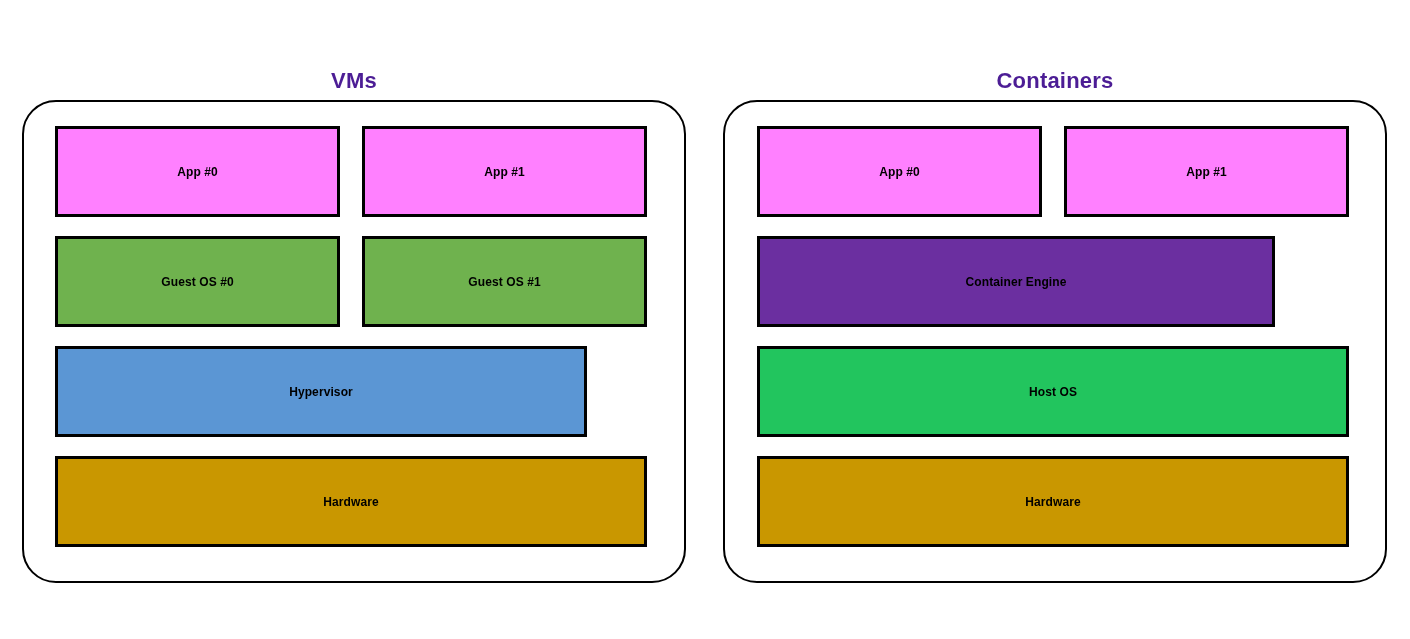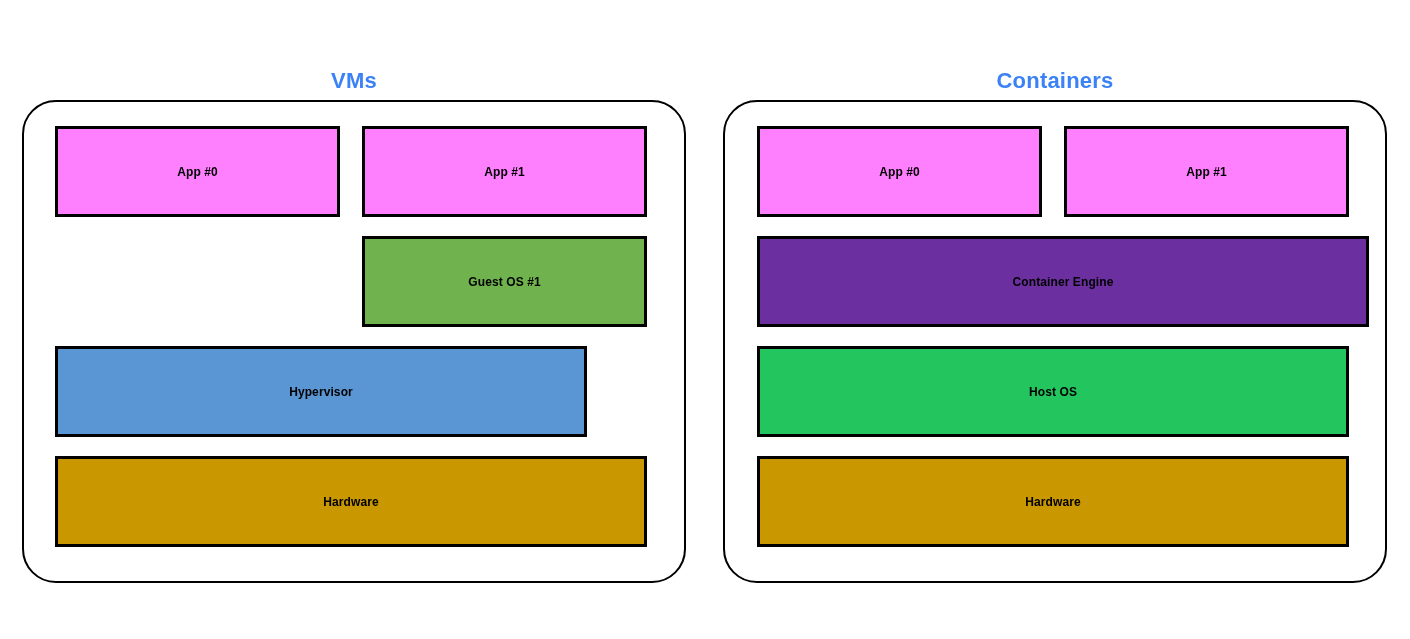--- a/index.html
+++ b/index.html
@@ -25,21 +25,21 @@
     box-sizing: border-box;
     border: 2px solid #000000;
     border-radius: 34px;
     background: #ffffff;
   }
   .panel-title {
     position: absolute;
     text-align: center;
     font-size: 22px;
     font-weight: bold;
-    color: #3b82f6;
+    color: #4c1d95;
     letter-spacing: 0.2px;
     line-height: 26px;
     white-space: nowrap;
     user-select: none;
   }
 
   
   .layer {
     position: absolute;
     box-sizing: border-box;
@@ -63,38 +63,41 @@
 
 <div id="canvas" style="width: 1410px; height: 639px; background: rgb(255, 255, 255);">
     <div class="panel-title" style="left: 22px; top: 68px; width: 664px;">VMs</div>
     <div class="panel" style="left: 22px; top: 100px; width: 664px; height: 483px; border-radius: 34px;"></div>
     <div class="layer" style="left: 55px; top: 126px; width: 285px; height: 91px; background: rgb(255, 128, 255);">
       <span class="layer-label">App #0</span>
     </div>
     <div class="layer" style="left: 362px; top: 126px; width: 285px; height: 91px; background: rgb(255, 128, 255);">
       <span class="layer-label">App #1</span>
     </div>
+    <div class="layer" style="left: 55px; top: 236px; width: 285px; height: 91px; background: rgb(111, 178, 78);">
+      <span class="layer-label">Guest OS #0</span>
+    </div>
     <div class="layer" style="left: 362px; top: 236px; width: 285px; height: 91px; background: rgb(111, 178, 78);">
       <span class="layer-label">Guest OS #1</span>
     </div>
     <div class="layer" style="left: 55px; top: 346px; width: 532px; height: 91px; background: rgb(91, 150, 212);">
       <span class="layer-label">Hypervisor</span>
     </div>
     <div class="layer" style="left: 55px; top: 456px; width: 592px; height: 91px; background: rgb(201, 151, 0);">
       <span class="layer-label">Hardware</span>
     </div>
     <div class="panel-title" style="left: 723px; top: 68px; width: 664px;">Containers</div>
     <div class="panel" style="left: 723px; top: 100px; width: 664px; height: 483px; border-radius: 34px;"></div>
     <div class="layer" style="left: 757px; top: 126px; width: 285px; height: 91px; background: rgb(255, 128, 255);">
       <span class="layer-label">App #0</span>
     </div>
     <div class="layer" style="left: 1064px; top: 126px; width: 285px; height: 91px; background: rgb(255, 128, 255);">
       <span class="layer-label">App #1</span>
     </div>
-    <div class="layer" style="left: 757px; top: 236px; width: 612px; height: 91px; background: rgb(107, 47, 160);">
+    <div class="layer" style="left: 757px; top: 236px; width: 518px; height: 91px; background: rgb(107, 47, 160);">
       <span class="layer-label">Container Engine</span>
     </div>
     <div class="layer" style="left: 757px; top: 346px; width: 592px; height: 91px; background: #22c55e;">
       <span class="layer-label">Host OS</span>
     </div>
     <div class="layer" style="left: 757px; top: 456px; width: 592px; height: 91px; background: rgb(201, 151, 0);">
       <span class="layer-label">Hardware</span>
     </div>
   </div>
 

